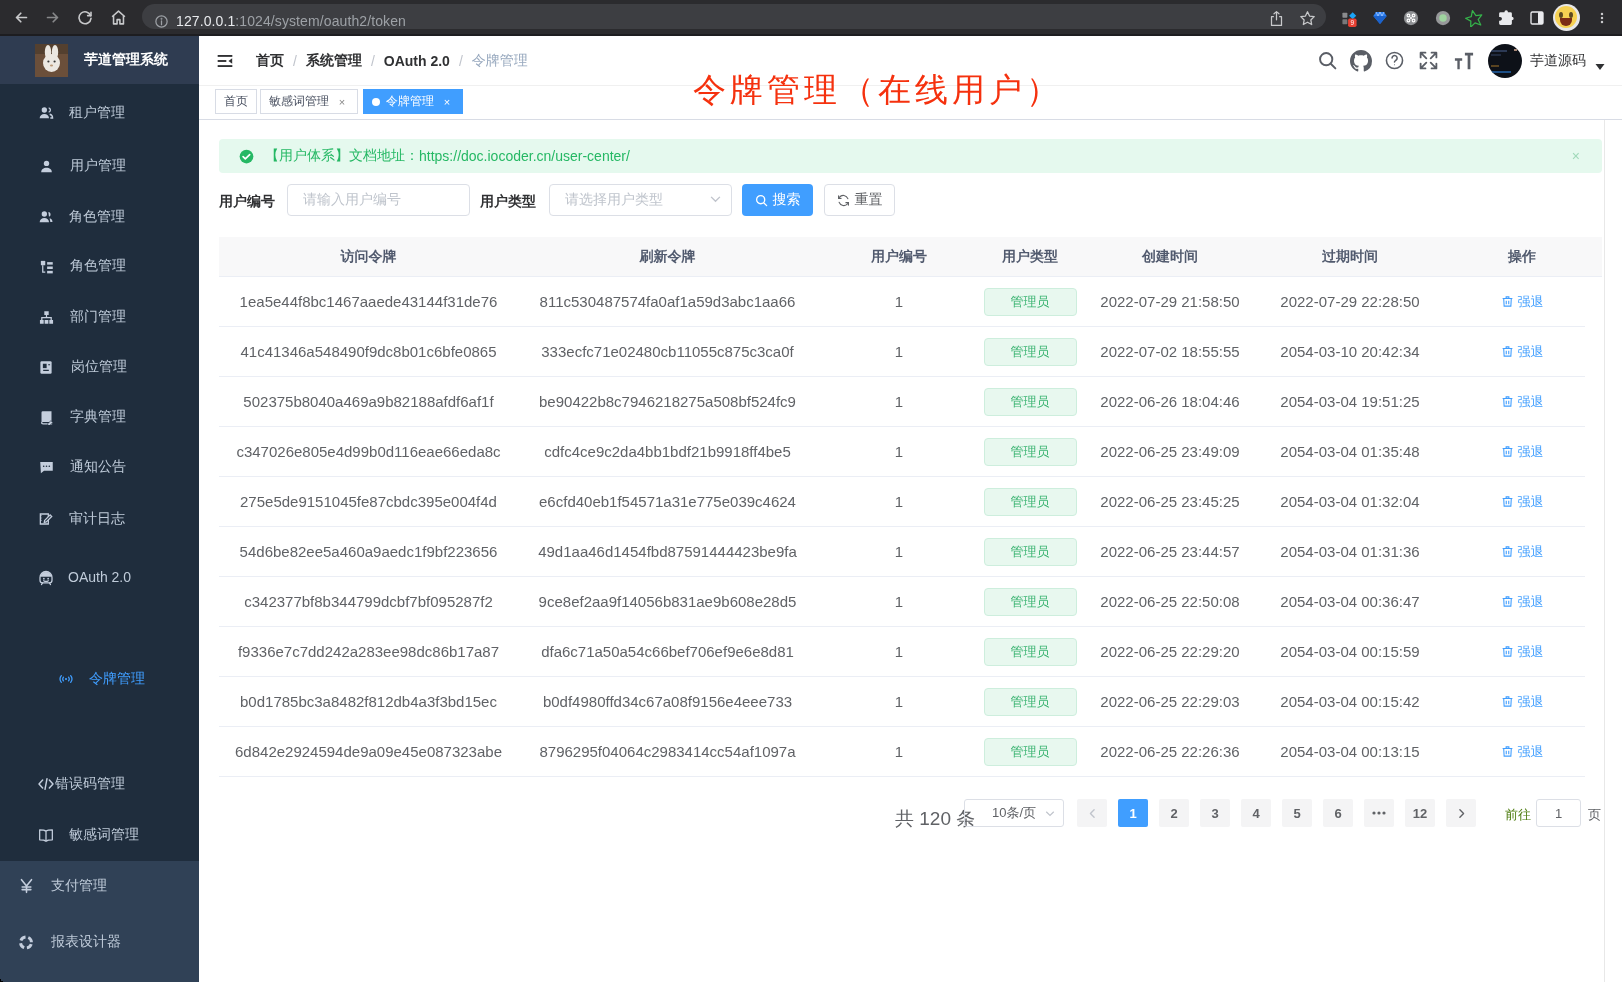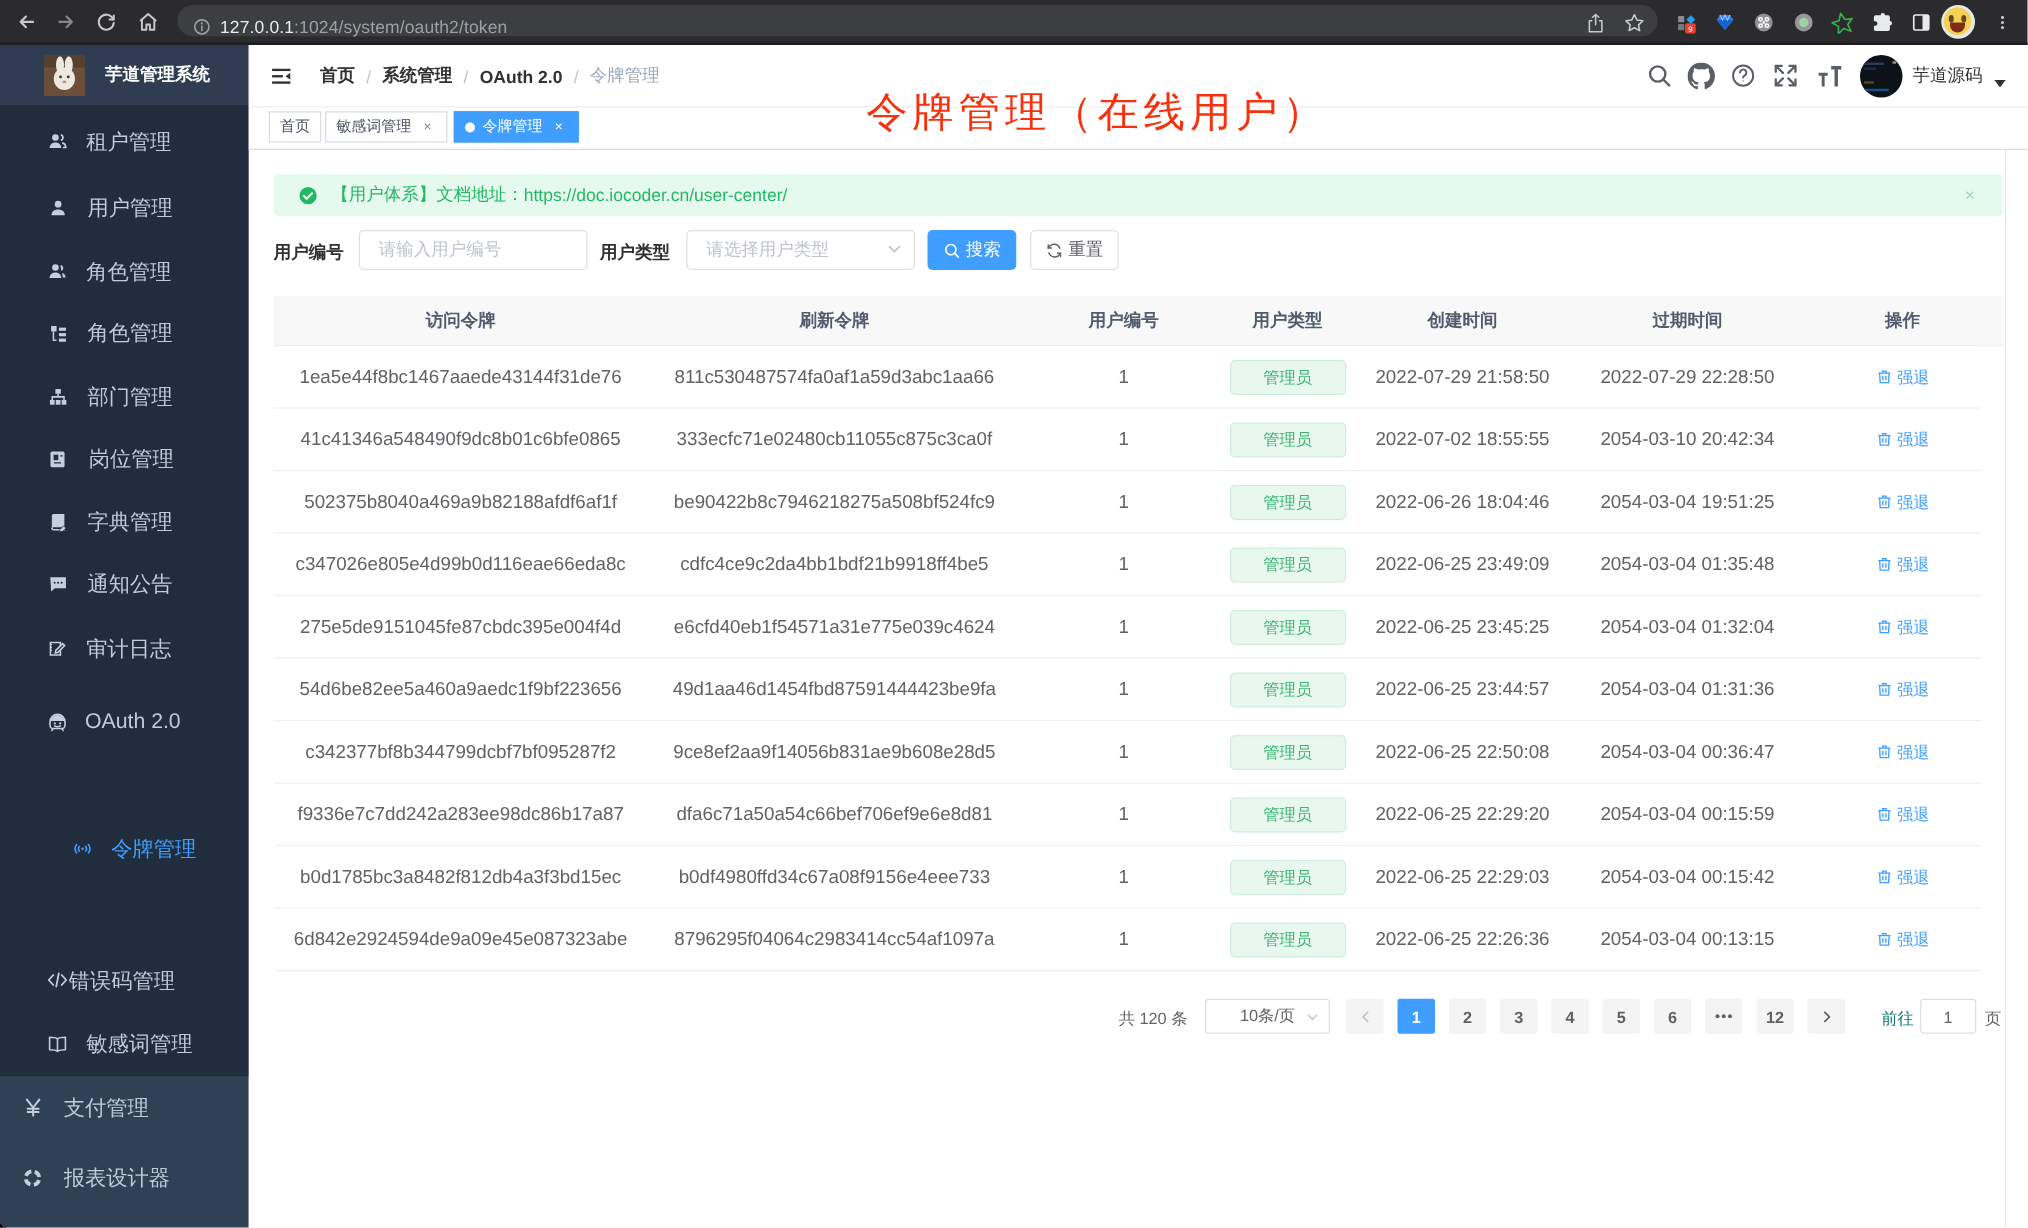--- a/index.html
+++ b/index.html
@@ -9,21 +9,21 @@
 #chrome .navic{position:absolute;top:4px;width:26px;height:26px;color:#c8c9cb;display:flex;align-items:center;justify-content:center}
 #pill{position:absolute;left:142px;top:4px;width:1184px;height:25px;border-radius:13px;background:#3d3e42;display:flex;align-items:flex-end}
 #pill .url{font-size:14px;color:#9da1a6;letter-spacing:.1px;white-space:nowrap}
 #pill .url b{color:#e8eaed;font-weight:400}
 .ext{position:absolute;top:4px;width:28px;height:28px;display:flex;align-items:center;justify-content:center}
 
 #sidebar{position:absolute;left:0;top:36px;width:199px;height:946px;background:#304156}
 #logo{position:absolute;left:0;top:0;width:199px;height:48px;background:#2f3c51;display:flex;align-items:center}
 #logo .txt{color:#fff;font-size:14px;font-weight:700;margin-left:16px}
 #menudark{position:absolute;left:0;top:48px;width:199px;height:777px;background:#1f2d3d}
-.mi{position:absolute;left:0;width:232px;display:flex;align-items:center;color:#bfcbd9;font-size:17px}
+.mi{position:absolute;left:0;width:232px;display:flex;align-items:center;color:#bfcbd9;font-size:14px}
 .mi .ic{display:inline-flex;width:16px;height:16px;align-items:center;justify-content:center;flex:none}
 .mi .chev{position:absolute;right:21px}
 
 #main{position:absolute;left:199px;top:36px;width:1423px;height:946px;background:#fff}
 #navbar{position:absolute;left:0;top:0;width:1423px;height:50px;background:#fff;border-bottom:1px solid #f0f0f0}
 #crumbs{position:absolute;left:57px;top:0;height:50px;display:flex;align-items:center;font-size:14px;color:#303133;font-weight:700}
 #crumbs .sep{color:#c0c4cc;margin:0 9px;font-weight:400}
 #crumbs .last{color:#97a8be;font-weight:400}
 #tagsbar{position:absolute;left:0;top:51px;width:1423px;height:33px;background:#fff;border-bottom:1px solid #d8dce5}
 .tag{position:absolute;top:2px;height:25px;display:inline-flex;align-items:center;padding:0 8px;font-size:12px;color:#495060;background:#fff;border:1px solid #d8dce5}
@@ -538,21 +538,21 @@
       <div class="c1">6d842e2924594de9a09e45e087323abe</div>
       <div class="c2">8796295f04064c2983414cc54af1097a</div>
       <div class="c3">1</div>
       <div class="c4"><span class="gtag">管理员</span></div>
       <div class="c5">2022-06-25 22:26:36</div>
       <div class="c6">2054-03-04 00:13:15</div>
       <div class="c7"><span class="kick"><svg style="vertical-align:-2px;margin-right:4px" width="13" height="13" viewBox="0 0 24 24" fill="none" stroke="#409eff" stroke-width="2">
             <path d="M3 6.5h18M9.5 6V3.5h5V6M5 6.5l.8 14h12.4l.8-14M9.7 10.5v6.5M14.3 10.5v6.5"></path>
           </svg>强退</span></div>
     </div>
- <span style="position:absolute;left:696px;top:770px;font-size:13px;color:#606266">共 120 条</span>
+ <span style="position:absolute;left:696px;top:770px;font-size:19px;color:#606266">共 120 条</span>
 <div style="position:absolute;left:765px;top:763px;width:100px;height:28px;border:1px solid #dcdfe6;border-radius:3px;font-size:13px;color:#606266;display:flex;align-items:center;justify-content:center">10条/页<svg style="position:absolute;right:8px;top:11px" width="10" height="6" viewBox="0 0 12 8" fill="none" stroke="#c0c4cc" stroke-width="1.6">
         <path d="M1 1l5 5 5-5"></path>
       </svg></div>
 <div class="pbtn" style="left:878px">
       <svg width="11" height="11" viewBox="0 0 24 24" fill="none" stroke="#c0c4cc" stroke-width="3" stroke-linecap="round" stroke-linejoin="round">
         <path d="M15.5 4l-8 8 8 8"></path>
       </svg>
     </div>
     <div class="pbtn act" style="left:919px">1</div>
     <div class="pbtn" style="left:960px">2</div>
@@ -566,17 +566,17 @@
         <circle cx="7" cy="2" r="1.6" fill="#606266"></circle>
         <circle cx="12" cy="2" r="1.6" fill="#606266"></circle>
       </svg>
     </div>
     <div class="pbtn" style="left:1206px">12</div>
     <div class="pbtn" style="left:1247px">
       <svg width="11" height="11" viewBox="0 0 24 24" fill="none" stroke="#606266" stroke-width="3" stroke-linecap="round" stroke-linejoin="round">
         <path d="M8.5 4l8 8-8 8"></path>
       </svg>
     </div>
-<span style="position:absolute;left:1306px;top:770px;font-size:13px;color:#0f766e">前往</span>
+<span style="position:absolute;left:1306px;top:770px;font-size:13px;color:#4d7c0f">前往</span>
 <div style="position:absolute;left:1337px;top:763px;width:45px;height:28px;border:1px solid #dcdfe6;border-radius:3px;font-size:13px;color:#606266;display:flex;align-items:center;justify-content:center">1</div>
 <span style="position:absolute;left:1389px;top:770px;font-size:13px;color:#606266">页</span>
  <div style="position:absolute;left:1405px;top:84px;width:1px;height:862px;background:#e8e8e8"></div>
 </div>
 <div style="position:absolute;left:0;top:977px;width:5px;height:5px;background:radial-gradient(circle at 5px 0px, transparent 5px, #000 5px)"></div>
 </body></html>

